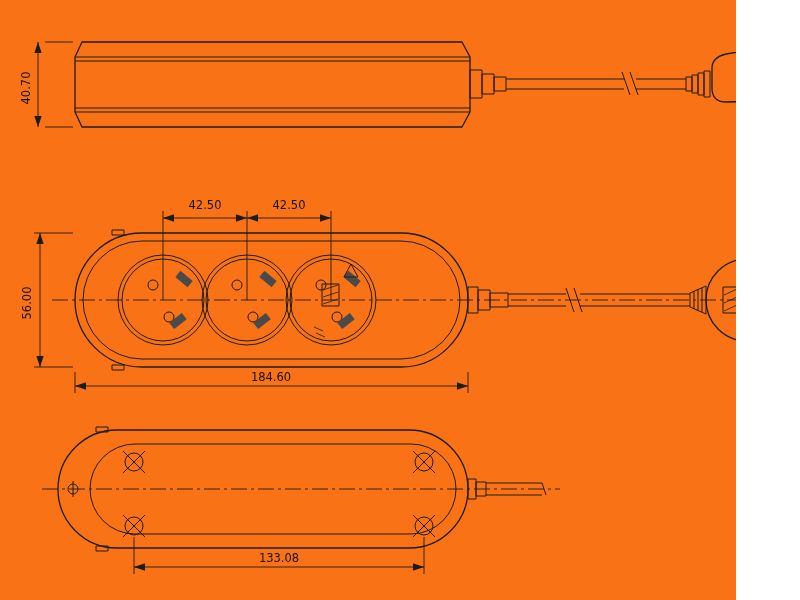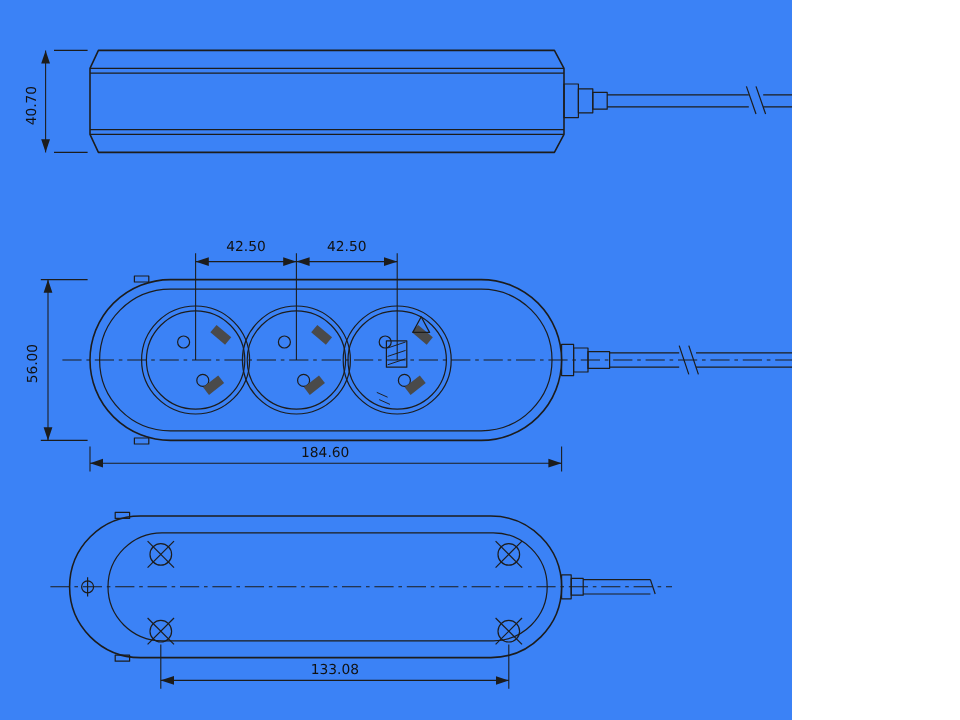--- a/index.html
+++ b/index.html
@@ -1,16 +1,16 @@
 <!DOCTYPE html>
 <html><head>
 <meta charset="utf-8">
 <style>
   html,body{margin:0;padding:0;background:#ffffff;}
-  .sheet{position:relative;width:660px;height:600px;background:#3b82f6;overflow:hidden;
+  .sheet{position:relative;width:736px;height:600px;background:#f97316;overflow:hidden;
          font-family:"DejaVu Sans", sans-serif;}
   svg{display:block;}
   .ol{fill:none;stroke:#1c1c1c;stroke-width:1.3;stroke-linejoin:round;stroke-linecap:round;}
   .thin{fill:none;stroke:#1c1c1c;stroke-width:1;stroke-linejoin:round;}
   .dim{fill:none;stroke:#1c1c1c;stroke-width:0.9;}
   .cl{fill:none;stroke:#1c1c1c;stroke-width:0.9;stroke-dasharray:16 4 3 4;}
   .dimtext{font-size:11.5px;fill:#111;text-anchor:middle;}
   .dark{fill:#4a4a4a;stroke:none;}
   .hatchln{stroke:#1c1c1c;stroke-width:0.8;}
 </style>

